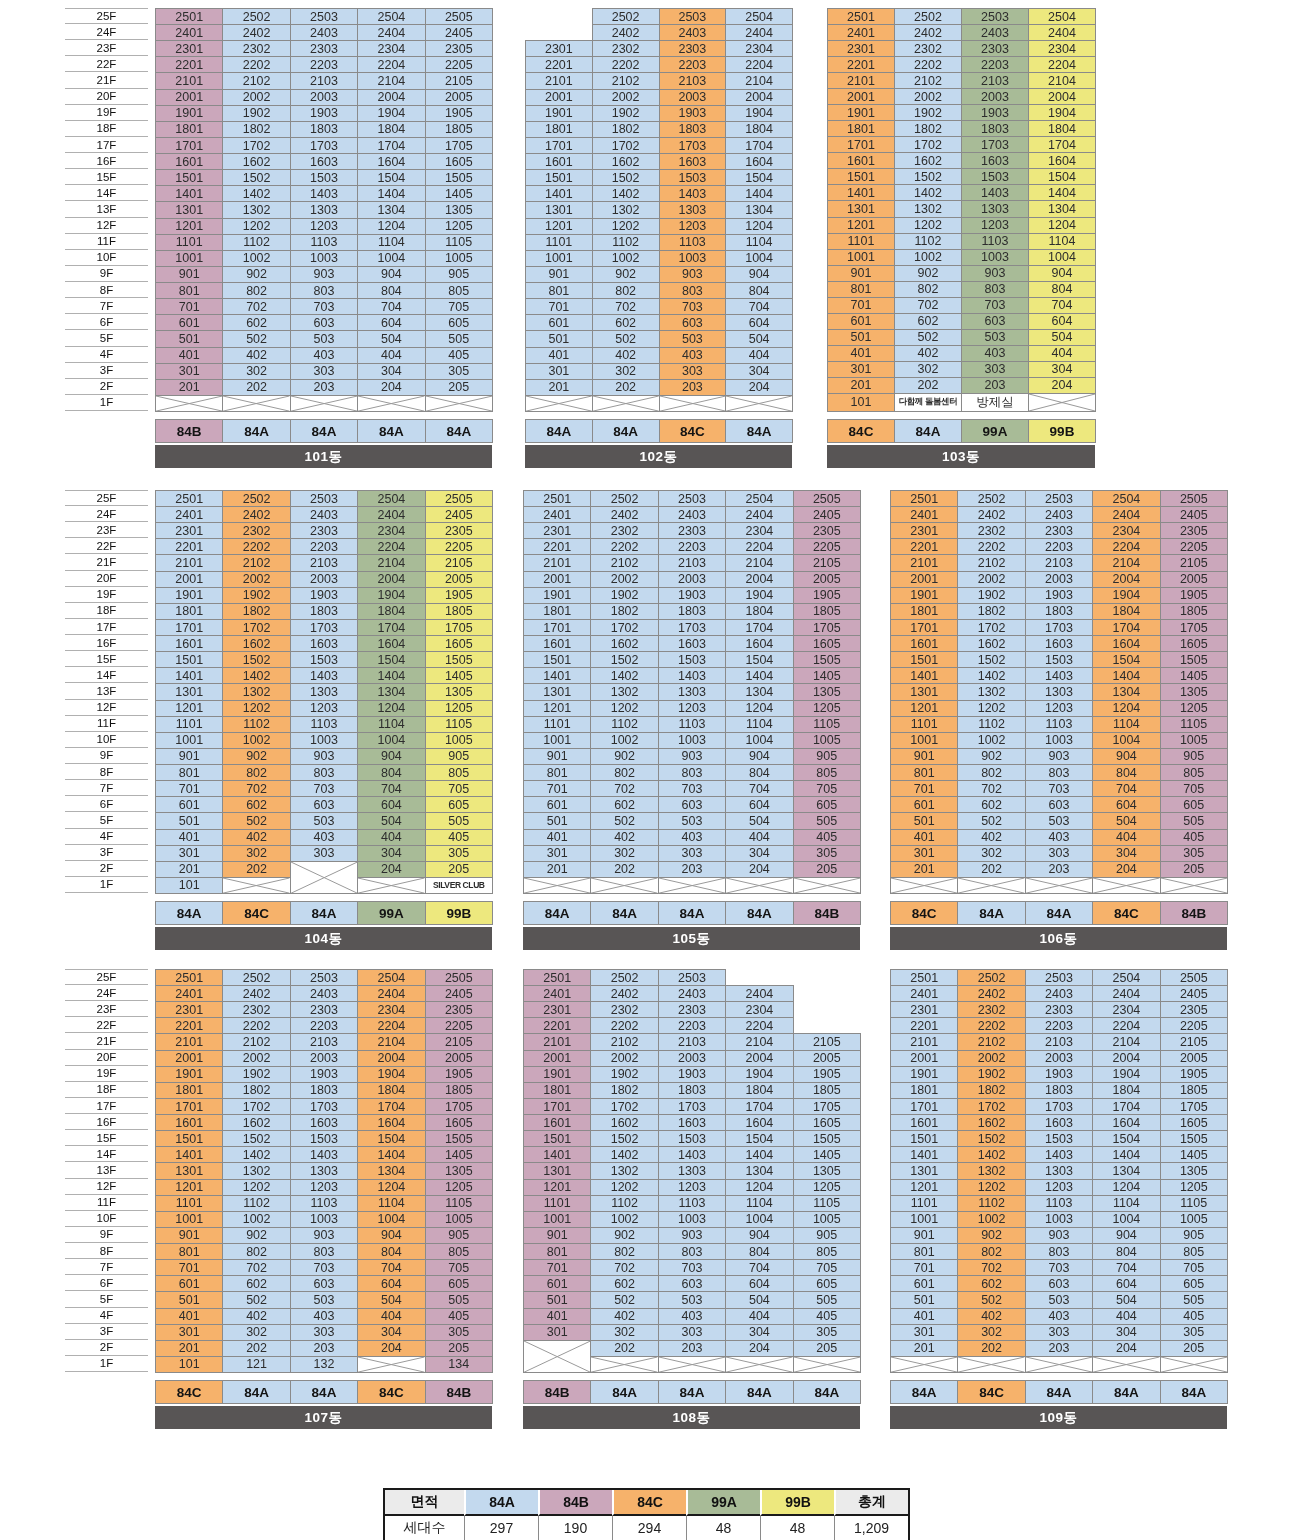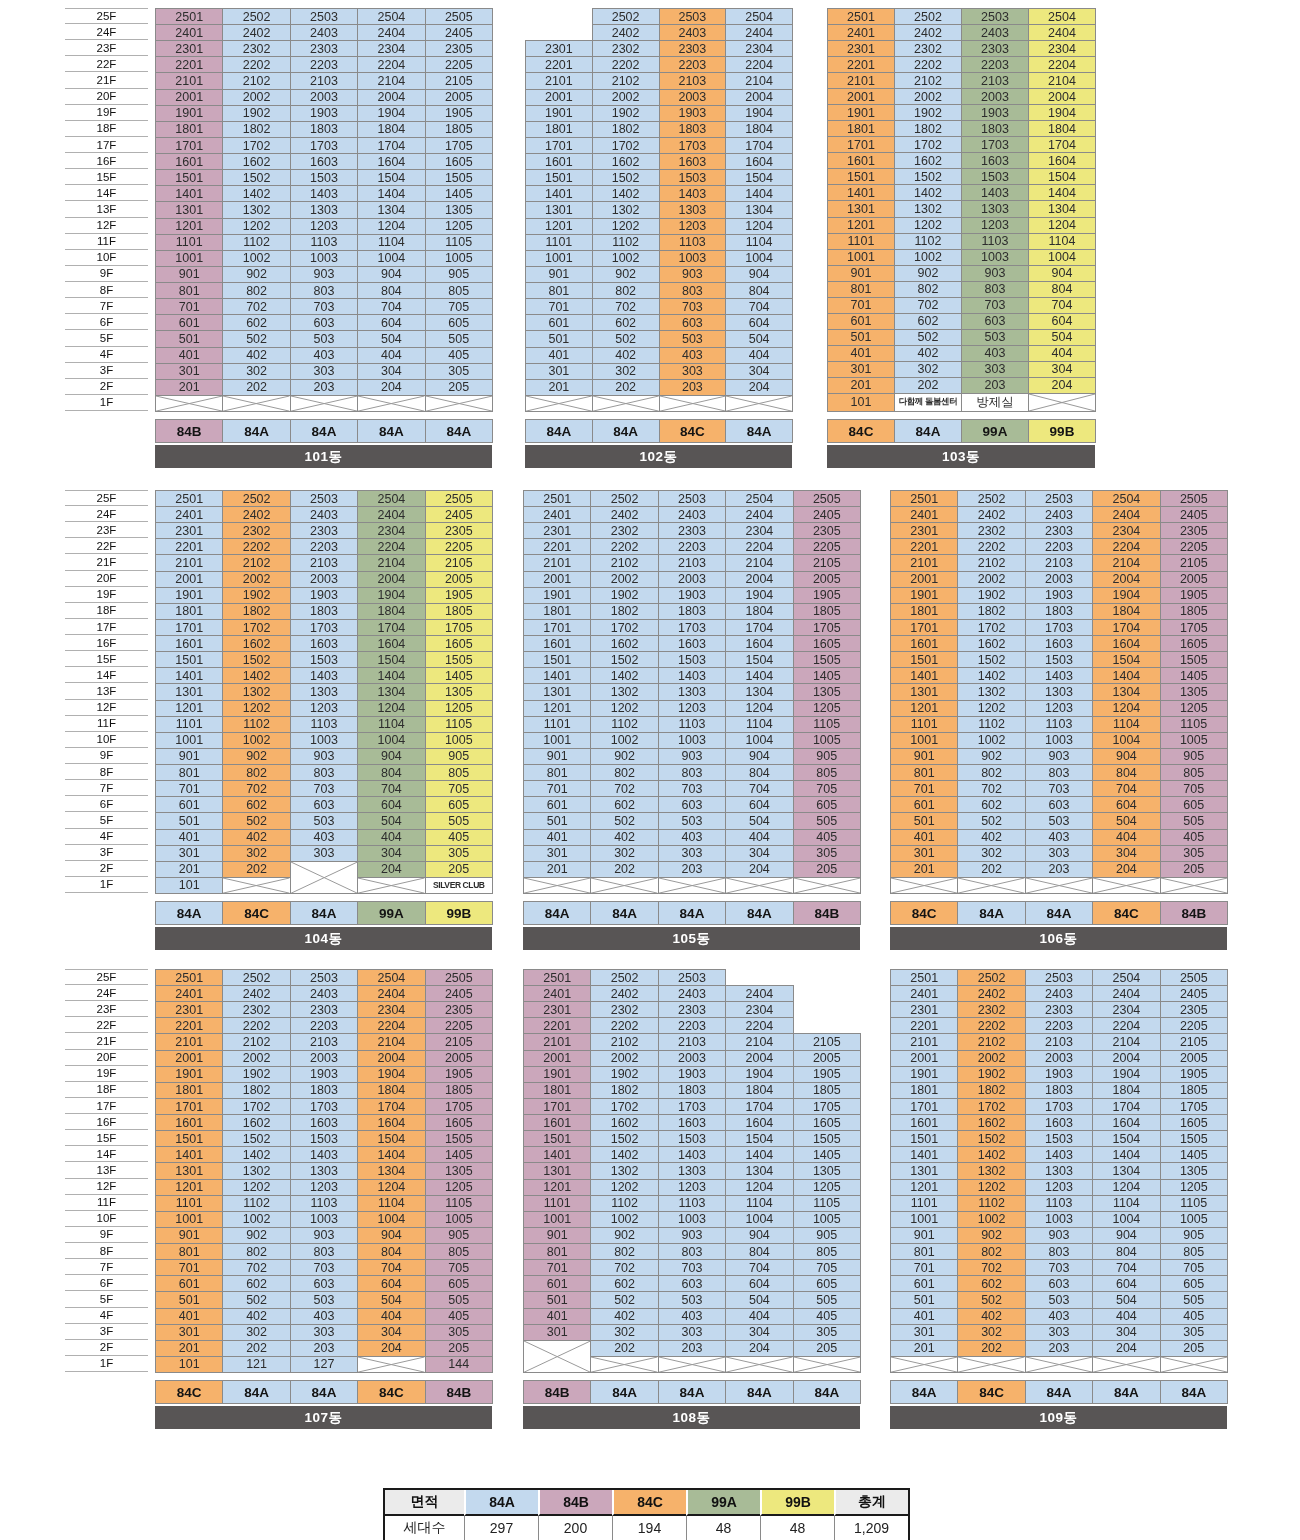--- a/index.html
+++ b/index.html
@@ -1113,27 +1113,27 @@
         <div class="cell" style="grid-area: 23 / 3; background: rgb(195, 217, 238);">303</div>
         <div class="cell" style="grid-area: 23 / 4; background: rgb(246, 178, 107);">304</div>
         <div class="cell" style="grid-area: 23 / 5; background: rgb(203, 167, 187);">305</div>
         <div class="cell" style="grid-area: 24 / 1; background: rgb(246, 178, 107);">201</div>
         <div class="cell" style="grid-area: 24 / 2; background: rgb(195, 217, 238);">202</div>
         <div class="cell" style="grid-area: 24 / 3; background: rgb(195, 217, 238);">203</div>
         <div class="cell" style="grid-area: 24 / 4; background: rgb(246, 178, 107);">204</div>
         <div class="cell" style="grid-area: 24 / 5; background: rgb(203, 167, 187);">205</div>
         <div class="cell" style="grid-area: 25 / 1; background: rgb(246, 178, 107);">101</div>
         <div class="cell" style="grid-area: 25 / 2; background: rgb(195, 217, 238);">121</div>
-        <div class="cell" style="grid-area: 25 / 3; background: rgb(195, 217, 238);">127</div>
+        <div class="cell" style="grid-area: 25 / 3; background: rgb(195, 217, 238);">132</div>
         <div class="cell xcell" style="grid-area: 25 / 4;">
           <svg viewBox="0 0 10 10" preserveAspectRatio="none">
             <path d="M0 0L10 10M10 0L0 10" vector-effect="non-scaling-stroke"></path>
           </svg>
         </div>
-        <div class="cell" style="grid-area: 25 / 5; background: rgb(203, 167, 187);">144</div>
+        <div class="cell" style="grid-area: 25 / 5; background: rgb(203, 167, 187);">134</div>
       </div>
     <div class="types" style="--cols: 5;">
         <div class="tcell" style="background: rgb(246, 178, 107);">84C</div>
         <div class="tcell" style="background: rgb(195, 217, 238);">84A</div>
         <div class="tcell" style="background: rgb(195, 217, 238);">84A</div>
         <div class="tcell" style="background: rgb(246, 178, 107);">84C</div>
         <div class="tcell" style="background: rgb(203, 167, 187);">84B</div>
       </div>
     <div class="bar">107동</div>
   </div>
@@ -1449,19 +1449,19 @@
   <div class="summary">
       <div class="sh gray">면적</div>
       <div class="sh" style="background: rgb(195, 217, 238);">84A</div>
       <div class="sh" style="background: rgb(203, 167, 187);">84B</div>
       <div class="sh" style="background: rgb(246, 178, 107);">84C</div>
       <div class="sh" style="background: rgb(168, 187, 151);">99A</div>
       <div class="sh" style="background: rgb(237, 232, 126);">99B</div>
       <div class="sh gray">총계</div>
       <div class="sv first">세대수</div>
       <div class="sv">297</div>
-      <div class="sv">200</div>
-      <div class="sv">194</div>
+      <div class="sv">190</div>
+      <div class="sv">294</div>
       <div class="sv">48</div>
       <div class="sv">48</div>
       <div class="sv">1,209</div>
     </div>
 </div>
 
 </body></html>

